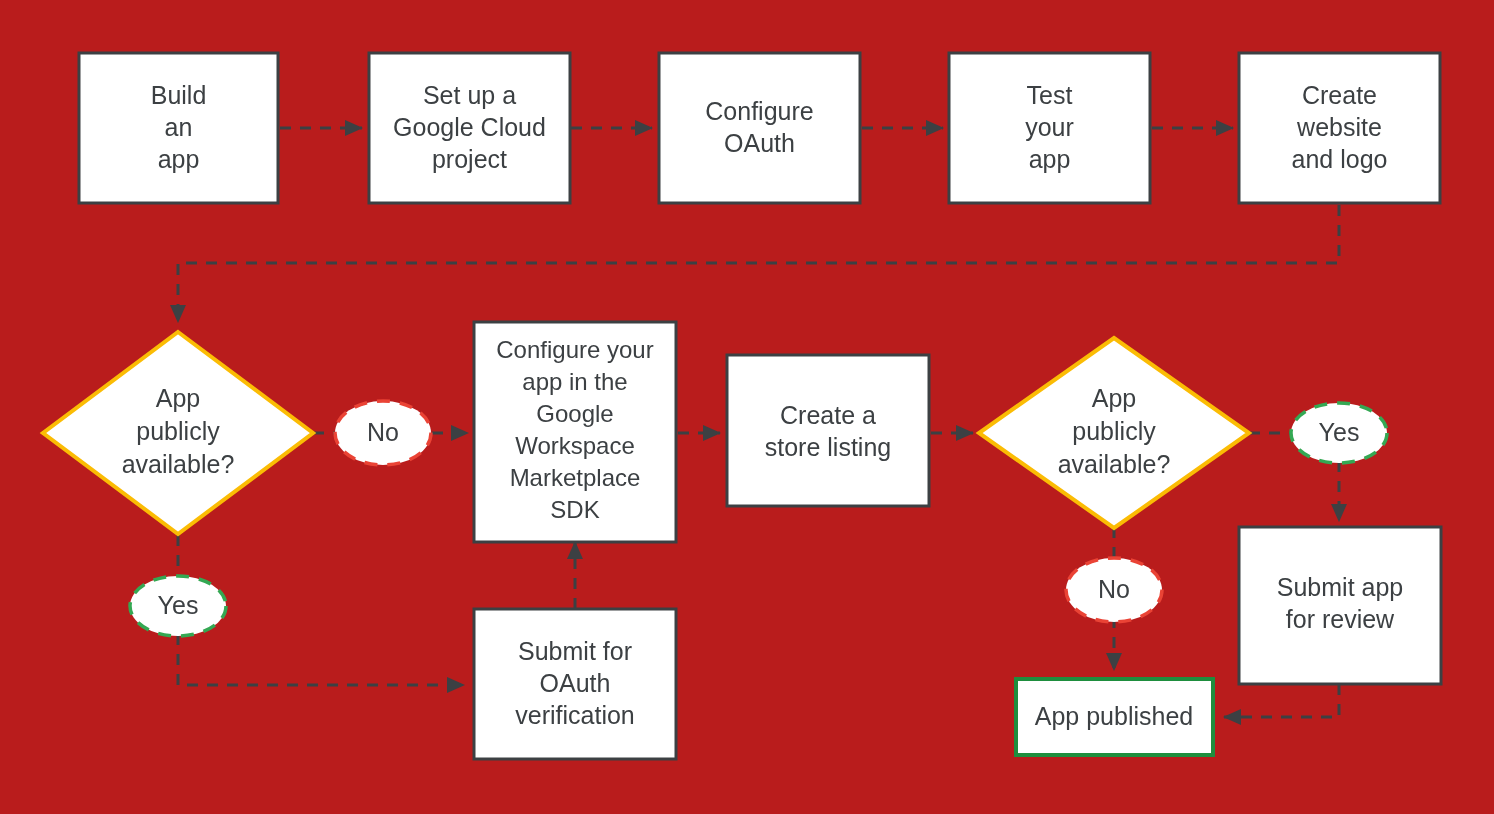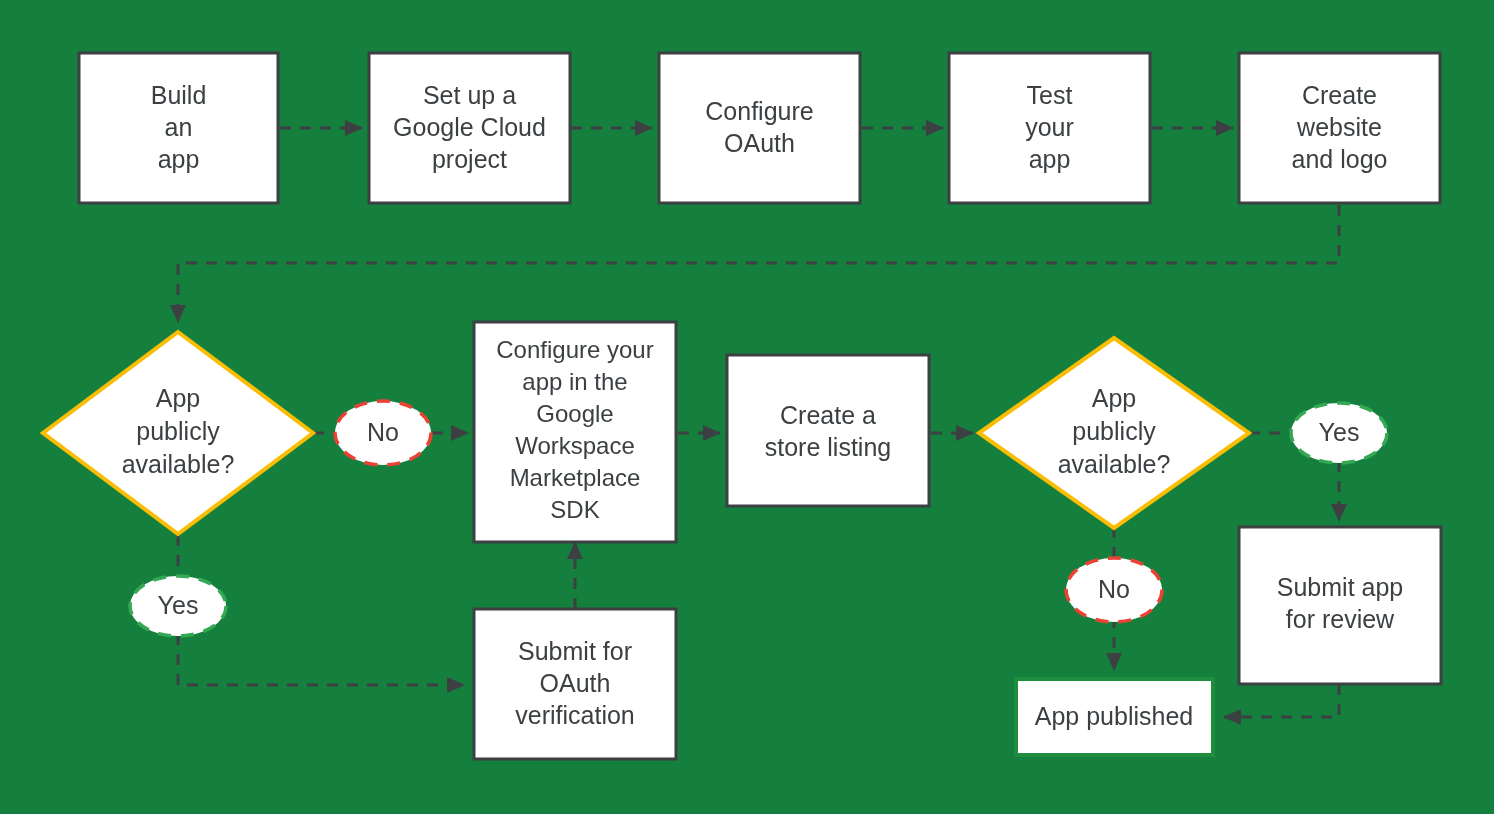--- a/index.html
+++ b/index.html
@@ -10,21 +10,21 @@
   body {
     width: 1494px;
     height: 814px;
     font-family: "Liberation Sans", sans-serif;
     overflow: hidden;
   }
   #flowchart-root {
     position: relative;
     width: 1494px;
     height: 814px;
-    background: #15803d;
+    background: #b91c1c;
   }
   svg.canvas {
     position: absolute;
     left: 0;
     top: 0;
     width: 1494px;
     height: 814px;
     display: block;
   }
   .node-text {

